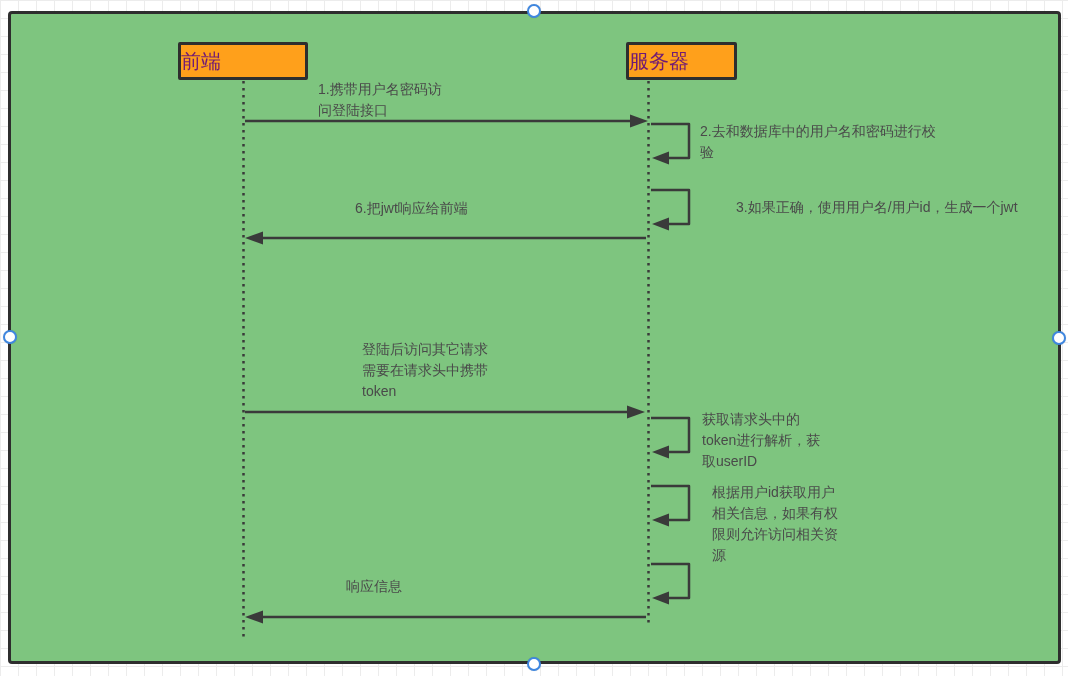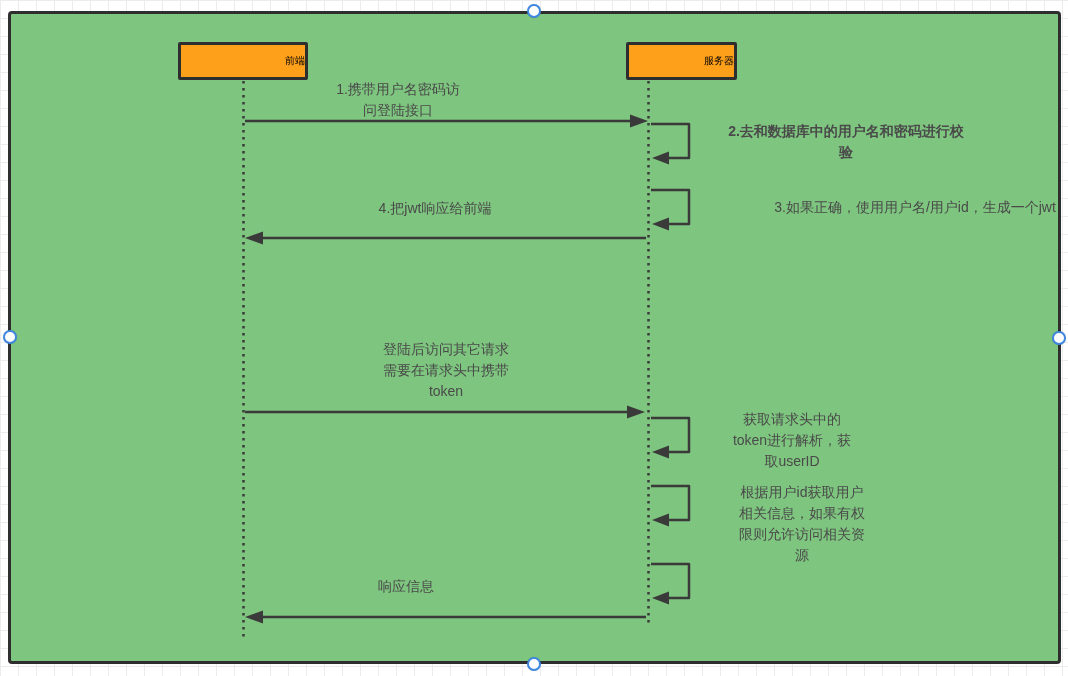--- a/index.html
+++ b/index.html
@@ -34,32 +34,32 @@
   }
   svg.connectors{position:absolute;left:0;top:0;width:1068px;height:676px;}
   svg .stroke{stroke:var(--line);stroke-width:2.5;fill:none;stroke-linejoin:round;}
   svg .head{fill:var(--line);stroke:none;}
   svg .lifeline{stroke:var(--line);stroke-width:2.5;stroke-dasharray:2.5 4.5;fill:none;}
   .actor{
     position:absolute;height:38px;
     background:var(--actor-fill);
     border:3px solid var(--actor-border);
     border-radius:2px;
-    display:flex;align-items:center;justify-content:flex-end;
-    font-size:10px;color:#000000;
+    display:flex;align-items:center;justify-content:flex-start;
+    font-size:20px;color:#701a75;
   }
   .actor.fe{left:178px;top:42px;width:130px;}
   .actor.sv{left:593px;top:42px;width:111px;margin-left:33px;}
   .lbl{
     position:absolute;
     font-size:14px;line-height:21px;color:var(--text);
-    text-align:center;white-space:pre-line;
+    text-align:left;white-space:pre-line;
   }
   .lbl.m1{left:318px;top:79px;width:160px;}
-  .lbl.m2{left:684px;top:121px;width:324px;font-weight:bold;}
+  .lbl.m2{left:700px;top:121px;width:324px;}
   .lbl.m3{left:736px;top:197px;width:358px;}
   .lbl.m4{left:355px;top:198px;width:160px;}
   .lbl.m5{left:362px;top:339px;width:168px;}
   .lbl.m6{left:702px;top:409px;width:180px;}
   .lbl.m7{left:712px;top:482px;width:180px;}
   .lbl.m8{left:700px;top:570px;width:180px;}
   .lbl.m9{left:346px;top:576px;width:120px;}
   .handle{
     position:absolute;width:14px;height:14px;border-radius:50%;
     background:#fff;border:2px solid var(--handle-ring);
@@ -133,21 +133,21 @@
   </div>
   <div class="actor sv">
     <span>服务器</span>
   </div>
 
   <div class="lbl m1">1.携带用户名密码访
 问登陆接口</div>
   <div class="lbl m2">2.去和数据库中的用户名和密码进行校
 验</div>
   <div class="lbl m3">3.如果正确，使用用户名/用户id，生成一个jwt</div>
-  <div class="lbl m4">4.把jwt响应给前端</div>
+  <div class="lbl m4">6.把jwt响应给前端</div>
   <div class="lbl m6">获取请求头中的
 token进行解析，获
 取userID</div>
   <div class="lbl m5">登陆后访问其它请求
 需要在请求头中携带
 token</div>
   <div class="lbl m7">根据用户id获取用户
 相关信息，如果有权
 限则允许访问相关资
 源</div>

